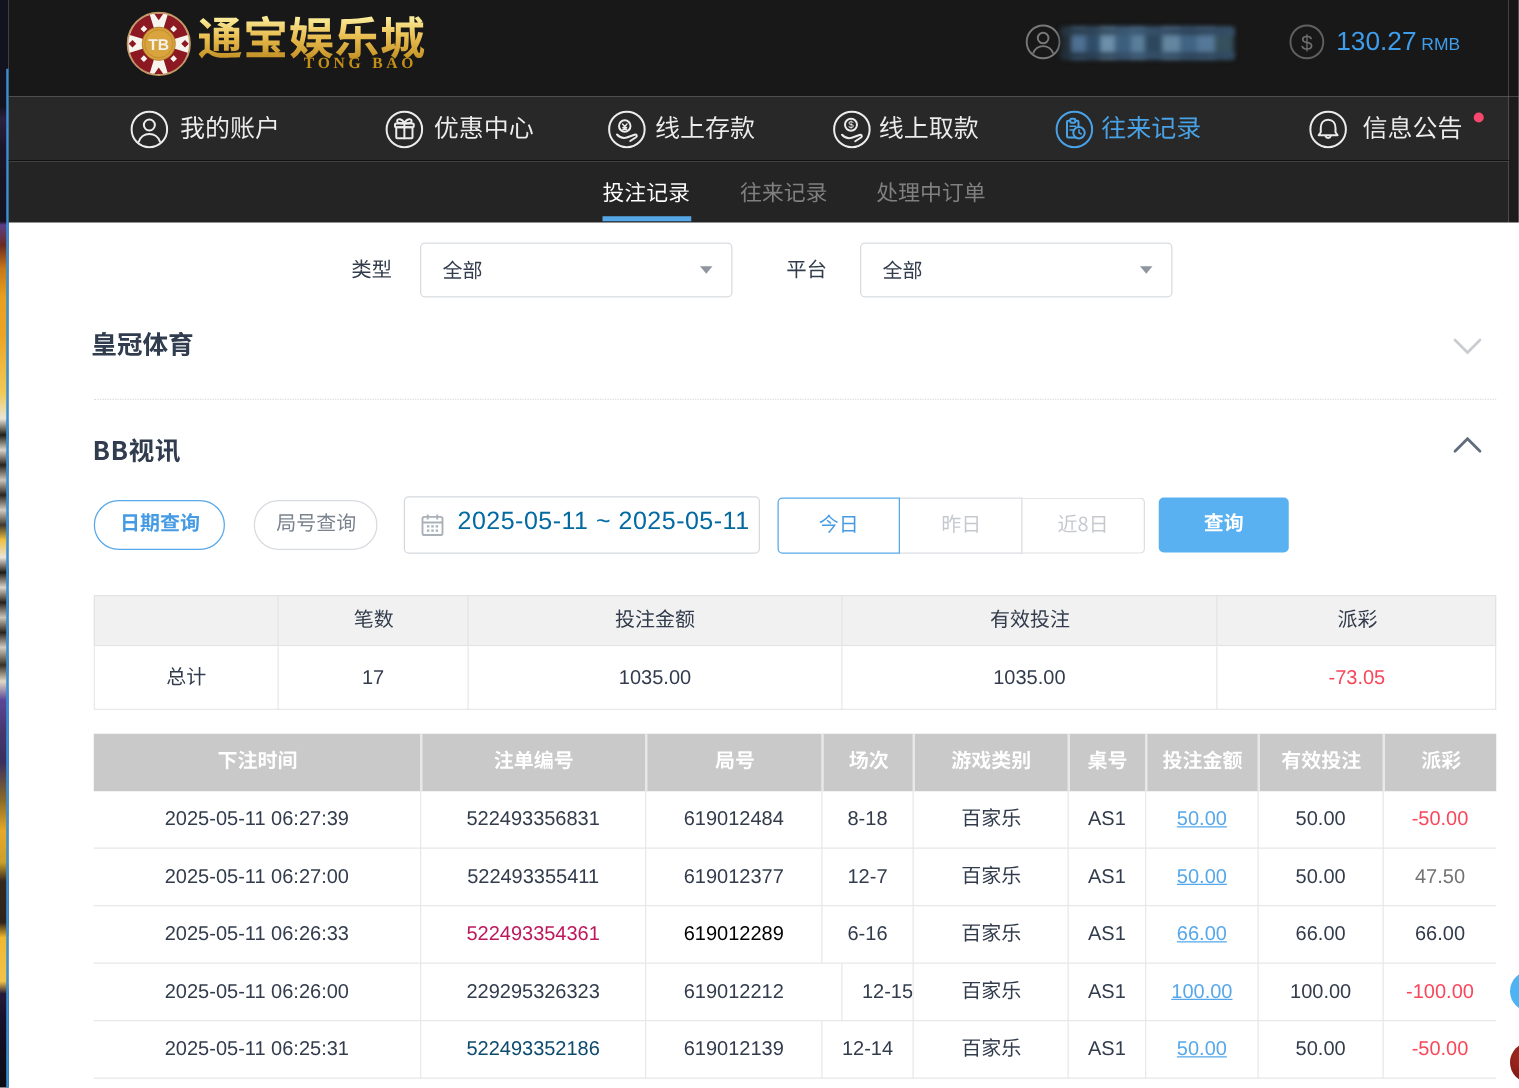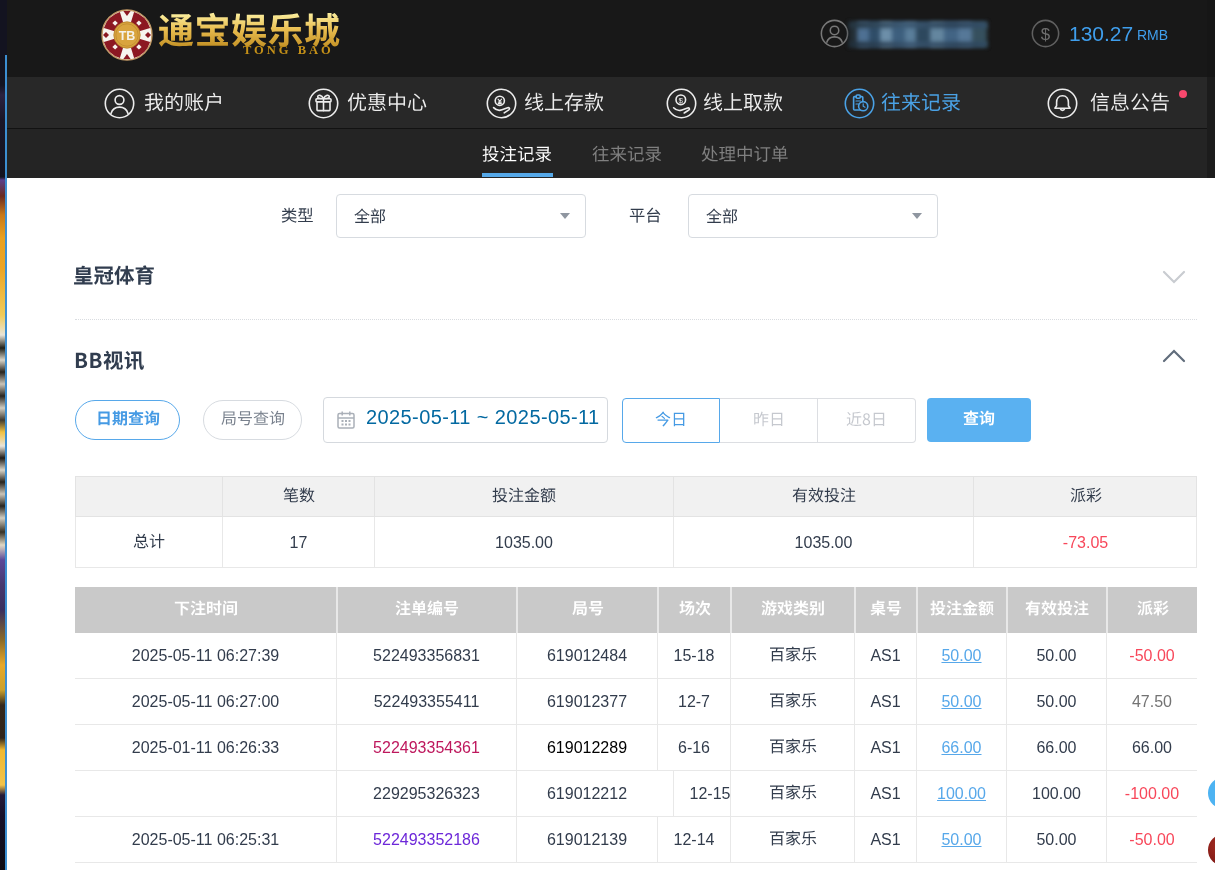--- a/index.html
+++ b/index.html
@@ -353,21 +353,21 @@
 <div class="abs cell" style="left:1106px;top:587px;width:91px;height:46px;border-left:2px solid #e8e8e8;">
       <svg width="32.0" height="20.0" viewBox="0 0 2000.0 1250.0" fill="#ffffff">
         <path transform="translate(0,880)" d="M77 -748C133 -715 213 -664 251 -630L311 -728C271 -761 190 -808 134 -836ZM28 -478C85 -447 163 -400 201 -366L259 -467C218 -498 138 -542 82 -567ZM47 -7 137 76C188 -22 242 -135 288 -240L210 -321C159 -206 93 -81 47 -7ZM536 80C555 62 589 43 771 -34C763 -57 752 -99 748 -129L636 -86V-494L682 -501C712 -254 765 -45 899 70C918 37 957 -10 984 -32C918 -80 872 -157 839 -249C881 -278 928 -315 977 -349L894 -438C872 -412 841 -379 810 -350C797 -404 787 -461 780 -520C829 -531 877 -544 920 -558L826 -652C754 -623 637 -596 531 -580V-90C531 -49 511 -28 492 -18C509 5 529 53 536 80ZM355 -748V-494C355 -338 347 -117 247 37C274 47 322 76 342 94C447 -70 465 -324 465 -494V-656C624 -677 797 -709 931 -750L836 -848C718 -806 526 -770 355 -748Z"></path>
         <path transform="translate(1000,880)" d="M511 -841C389 -807 199 -781 31 -767C43 -741 58 -696 62 -668C233 -679 434 -703 583 -740ZM51 -607C87 -559 123 -493 135 -449L229 -495C214 -538 177 -601 139 -646ZM231 -644C258 -597 285 -533 293 -491L391 -525C380 -566 353 -627 324 -672ZM839 -559C783 -480 673 -401 583 -355C614 -331 651 -292 671 -265C773 -324 882 -412 957 -509ZM862 -282C793 -164 660 -68 526 -14C558 13 594 57 613 90C762 17 896 -92 982 -234ZM261 -480V-391H52V-283H223C169 -201 90 -120 17 -75C42 -49 73 -1 88 31C146 -14 208 -79 261 -148V86H377V-190C424 -144 468 -92 491 -52L571 -132C542 -177 486 -235 428 -283H563V-391H377V-480ZM819 -834C768 -758 669 -683 583 -637L586 -643L468 -672C452 -613 419 -534 392 -481L483 -453C511 -498 547 -565 579 -630C611 -606 645 -571 665 -544C764 -602 867 -689 939 -785Z"></path>
       </svg>
     </div>
 <div class="abs" style="left:75px;top:633px;width:1122px;height:46px;border-bottom:1px solid #e8e8e8"></div>
 <div class="abs cell" style="left:75px;top:633px;width:261px;height:46px;font-size:16px;color:#323c4c">2025-05-11 06:27:39</div>
 <div class="abs cell" style="left:336px;top:633px;width:180px;height:46px;border-left:1px solid #e8e8e8;font-size:16px;color:#323c4c">522493356831</div>
 <div class="abs cell" style="left:516px;top:633px;width:141px;height:46px;border-left:1px solid #e8e8e8;font-size:16px;color:#323c4c">619012484</div>
-<div class="abs cell" style="left:657px;top:633px;width:73px;height:46px;border-left:1px solid #e8e8e8;font-size:16px;color:#323c4c">15-18</div>
+<div class="abs cell" style="left:657px;top:633px;width:73px;height:46px;border-left:1px solid #e8e8e8;font-size:16px;color:#323c4c">8-18</div>
 <div class="abs cell" style="left:730px;top:633px;width:124px;height:46px;border-left:1px solid #e8e8e8;">
       <svg width="48.0" height="20.0" viewBox="0 0 3000.0 1250.0" fill="#323c4c">
         <path transform="translate(0,880)" d="M177 -563V81H253V16H759V81H837V-563H497C510 -608 524 -662 536 -713H937V-786H64V-713H449C442 -663 431 -607 420 -563ZM253 -241H759V-54H253ZM253 -310V-493H759V-310Z"></path>
         <path transform="translate(1000,880)" d="M423 -824C436 -802 450 -775 461 -750H84V-544H157V-682H846V-544H923V-750H551C539 -780 519 -817 501 -847ZM790 -481C734 -429 647 -363 571 -313C548 -368 514 -421 467 -467C492 -484 516 -501 537 -520H789V-586H209V-520H438C342 -456 205 -405 80 -374C93 -360 114 -329 121 -315C217 -343 321 -383 411 -433C430 -415 446 -395 460 -374C373 -310 204 -238 78 -207C91 -191 108 -165 116 -148C236 -185 391 -256 489 -324C501 -300 510 -277 516 -254C416 -163 221 -69 61 -32C76 -15 92 13 100 32C244 -12 416 -95 530 -182C539 -101 521 -33 491 -10C473 7 454 10 427 10C406 10 372 9 336 5C348 26 355 56 356 76C388 77 420 78 441 78C487 78 513 70 545 43C601 1 625 -124 591 -253L639 -282C693 -136 788 -20 916 38C927 18 949 -9 966 -23C840 -73 744 -186 697 -319C752 -355 806 -395 852 -432Z"></path>
         <path transform="translate(2000,880)" d="M236 -278C187 -189 109 -94 38 -32C56 -20 86 4 100 17C169 -52 253 -158 309 -254ZM692 -247C765 -167 851 -55 891 14L960 -22C919 -90 829 -198 757 -277ZM129 -351C139 -360 180 -364 247 -364H482V-18C482 -2 475 3 458 4C441 4 382 5 318 3C329 24 341 57 345 78C431 78 482 77 515 64C547 52 558 30 558 -18V-364H924L925 -440H558V-641H482V-440H201C219 -515 237 -609 245 -698C462 -703 716 -723 875 -763L832 -829C679 -789 398 -770 171 -764C169 -648 143 -519 135 -486C126 -450 117 -427 104 -422C112 -403 125 -367 129 -351Z"></path>
       </svg>
     </div>
 <div class="abs cell" style="left:854px;top:633px;width:62px;height:46px;border-left:1px solid #e8e8e8;font-size:16px;color:#323c4c">AS1</div>
 <div class="abs cell" style="left:916px;top:633px;width:90px;height:46px;border-left:1px solid #e8e8e8;font-size:16px;color:#57a8ea">
       <span style="text-decoration:underline">50.00</span>
@@ -386,57 +386,58 @@
         <path transform="translate(2000,880)" d="M236 -278C187 -189 109 -94 38 -32C56 -20 86 4 100 17C169 -52 253 -158 309 -254ZM692 -247C765 -167 851 -55 891 14L960 -22C919 -90 829 -198 757 -277ZM129 -351C139 -360 180 -364 247 -364H482V-18C482 -2 475 3 458 4C441 4 382 5 318 3C329 24 341 57 345 78C431 78 482 77 515 64C547 52 558 30 558 -18V-364H924L925 -440H558V-641H482V-440H201C219 -515 237 -609 245 -698C462 -703 716 -723 875 -763L832 -829C679 -789 398 -770 171 -764C169 -648 143 -519 135 -486C126 -450 117 -427 104 -422C112 -403 125 -367 129 -351Z"></path>
       </svg>
     </div>
 <div class="abs cell" style="left:854px;top:679px;width:62px;height:46px;border-left:1px solid #e8e8e8;font-size:16px;color:#323c4c">AS1</div>
 <div class="abs cell" style="left:916px;top:679px;width:90px;height:46px;border-left:1px solid #e8e8e8;font-size:16px;color:#57a8ea">
       <span style="text-decoration:underline">50.00</span>
     </div>
 <div class="abs cell" style="left:1006px;top:679px;width:100px;height:46px;border-left:1px solid #e8e8e8;font-size:16px;color:#323c4c">50.00</div>
 <div class="abs cell" style="left:1106px;top:679px;width:91px;height:46px;border-left:1px solid #e8e8e8;font-size:16px;color:#737373">47.50</div>
 <div class="abs" style="left:75px;top:725px;width:1122px;height:46px;border-bottom:1px solid #e8e8e8"></div>
-<div class="abs cell" style="left:75px;top:725px;width:261px;height:46px;font-size:16px;color:#323c4c">2025-01-11 06:26:33</div>
+<div class="abs cell" style="left:75px;top:725px;width:261px;height:46px;font-size:16px;color:#323c4c">2025-05-11 06:26:33</div>
 <div class="abs cell" style="left:336px;top:725px;width:180px;height:46px;border-left:1px solid #e8e8e8;font-size:16px;color:#be185d">522493354361</div>
 <div class="abs cell" style="left:516px;top:725px;width:141px;height:46px;border-left:1px solid #e8e8e8;font-size:16px;color:#000000">619012289</div>
 <div class="abs cell" style="left:657px;top:725px;width:73px;height:46px;border-left:1px solid #e8e8e8;font-size:16px;color:#323c4c">6-16</div>
 <div class="abs cell" style="left:730px;top:725px;width:124px;height:46px;border-left:1px solid #e8e8e8;">
       <svg width="48.0" height="20.0" viewBox="0 0 3000.0 1250.0" fill="#323c4c">
         <path transform="translate(0,880)" d="M177 -563V81H253V16H759V81H837V-563H497C510 -608 524 -662 536 -713H937V-786H64V-713H449C442 -663 431 -607 420 -563ZM253 -241H759V-54H253ZM253 -310V-493H759V-310Z"></path>
         <path transform="translate(1000,880)" d="M423 -824C436 -802 450 -775 461 -750H84V-544H157V-682H846V-544H923V-750H551C539 -780 519 -817 501 -847ZM790 -481C734 -429 647 -363 571 -313C548 -368 514 -421 467 -467C492 -484 516 -501 537 -520H789V-586H209V-520H438C342 -456 205 -405 80 -374C93 -360 114 -329 121 -315C217 -343 321 -383 411 -433C430 -415 446 -395 460 -374C373 -310 204 -238 78 -207C91 -191 108 -165 116 -148C236 -185 391 -256 489 -324C501 -300 510 -277 516 -254C416 -163 221 -69 61 -32C76 -15 92 13 100 32C244 -12 416 -95 530 -182C539 -101 521 -33 491 -10C473 7 454 10 427 10C406 10 372 9 336 5C348 26 355 56 356 76C388 77 420 78 441 78C487 78 513 70 545 43C601 1 625 -124 591 -253L639 -282C693 -136 788 -20 916 38C927 18 949 -9 966 -23C840 -73 744 -186 697 -319C752 -355 806 -395 852 -432Z"></path>
         <path transform="translate(2000,880)" d="M236 -278C187 -189 109 -94 38 -32C56 -20 86 4 100 17C169 -52 253 -158 309 -254ZM692 -247C765 -167 851 -55 891 14L960 -22C919 -90 829 -198 757 -277ZM129 -351C139 -360 180 -364 247 -364H482V-18C482 -2 475 3 458 4C441 4 382 5 318 3C329 24 341 57 345 78C431 78 482 77 515 64C547 52 558 30 558 -18V-364H924L925 -440H558V-641H482V-440H201C219 -515 237 -609 245 -698C462 -703 716 -723 875 -763L832 -829C679 -789 398 -770 171 -764C169 -648 143 -519 135 -486C126 -450 117 -427 104 -422C112 -403 125 -367 129 -351Z"></path>
       </svg>
     </div>
 <div class="abs cell" style="left:854px;top:725px;width:62px;height:46px;border-left:1px solid #e8e8e8;font-size:16px;color:#323c4c">AS1</div>
 <div class="abs cell" style="left:916px;top:725px;width:90px;height:46px;border-left:1px solid #e8e8e8;font-size:16px;color:#57a8ea">
       <span style="text-decoration:underline">66.00</span>
     </div>
 <div class="abs cell" style="left:1006px;top:725px;width:100px;height:46px;border-left:1px solid #e8e8e8;font-size:16px;color:#323c4c">66.00</div>
 <div class="abs cell" style="left:1106px;top:725px;width:91px;height:46px;border-left:1px solid #e8e8e8;font-size:16px;color:#323c4c">66.00</div>
 <div class="abs" style="left:75px;top:771px;width:1122px;height:46px;border-bottom:1px solid #e8e8e8"></div>
+<div class="abs cell" style="left:75px;top:771px;width:261px;height:46px;font-size:16px;color:#323c4c">2025-05-11 06:26:00</div>
 <div class="abs cell" style="left:336px;top:771px;width:180px;height:46px;border-left:1px solid #e8e8e8;font-size:16px;color:#323c4c">229295326323</div>
 <div class="abs cell" style="left:516px;top:771px;width:141px;height:46px;border-left:1px solid #e8e8e8;font-size:16px;color:#323c4c">619012212</div>
 <div class="abs cell" style="left:673px;top:771px;width:73px;height:46px;border-left:1px solid #e8e8e8;font-size:16px;color:#323c4c">12-15</div>
 <div class="abs cell" style="left:730px;top:771px;width:124px;height:46px;border-left:1px solid #e8e8e8;">
       <svg width="48.0" height="20.0" viewBox="0 0 3000.0 1250.0" fill="#323c4c">
         <path transform="translate(0,880)" d="M177 -563V81H253V16H759V81H837V-563H497C510 -608 524 -662 536 -713H937V-786H64V-713H449C442 -663 431 -607 420 -563ZM253 -241H759V-54H253ZM253 -310V-493H759V-310Z"></path>
         <path transform="translate(1000,880)" d="M423 -824C436 -802 450 -775 461 -750H84V-544H157V-682H846V-544H923V-750H551C539 -780 519 -817 501 -847ZM790 -481C734 -429 647 -363 571 -313C548 -368 514 -421 467 -467C492 -484 516 -501 537 -520H789V-586H209V-520H438C342 -456 205 -405 80 -374C93 -360 114 -329 121 -315C217 -343 321 -383 411 -433C430 -415 446 -395 460 -374C373 -310 204 -238 78 -207C91 -191 108 -165 116 -148C236 -185 391 -256 489 -324C501 -300 510 -277 516 -254C416 -163 221 -69 61 -32C76 -15 92 13 100 32C244 -12 416 -95 530 -182C539 -101 521 -33 491 -10C473 7 454 10 427 10C406 10 372 9 336 5C348 26 355 56 356 76C388 77 420 78 441 78C487 78 513 70 545 43C601 1 625 -124 591 -253L639 -282C693 -136 788 -20 916 38C927 18 949 -9 966 -23C840 -73 744 -186 697 -319C752 -355 806 -395 852 -432Z"></path>
         <path transform="translate(2000,880)" d="M236 -278C187 -189 109 -94 38 -32C56 -20 86 4 100 17C169 -52 253 -158 309 -254ZM692 -247C765 -167 851 -55 891 14L960 -22C919 -90 829 -198 757 -277ZM129 -351C139 -360 180 -364 247 -364H482V-18C482 -2 475 3 458 4C441 4 382 5 318 3C329 24 341 57 345 78C431 78 482 77 515 64C547 52 558 30 558 -18V-364H924L925 -440H558V-641H482V-440H201C219 -515 237 -609 245 -698C462 -703 716 -723 875 -763L832 -829C679 -789 398 -770 171 -764C169 -648 143 -519 135 -486C126 -450 117 -427 104 -422C112 -403 125 -367 129 -351Z"></path>
       </svg>
     </div>
 <div class="abs cell" style="left:854px;top:771px;width:62px;height:46px;border-left:1px solid #e8e8e8;font-size:16px;color:#323c4c">AS1</div>
 <div class="abs cell" style="left:916px;top:771px;width:90px;height:46px;border-left:1px solid #e8e8e8;font-size:16px;color:#57a8ea">
       <span style="text-decoration:underline">100.00</span>
     </div>
 <div class="abs cell" style="left:1006px;top:771px;width:100px;height:46px;border-left:1px solid #e8e8e8;font-size:16px;color:#323c4c">100.00</div>
 <div class="abs cell" style="left:1106px;top:771px;width:91px;height:46px;border-left:1px solid #e8e8e8;font-size:16px;color:#f8475a">-100.00</div>
 <div class="abs" style="left:75px;top:817px;width:1122px;height:46px;border-bottom:1px solid #e8e8e8"></div>
 <div class="abs cell" style="left:75px;top:817px;width:261px;height:46px;font-size:16px;color:#323c4c">2025-05-11 06:25:31</div>
-<div class="abs cell" style="left:336px;top:817px;width:180px;height:46px;border-left:1px solid #e8e8e8;font-size:16px;color:#6d28d9">522493352186</div>
+<div class="abs cell" style="left:336px;top:817px;width:180px;height:46px;border-left:1px solid #e8e8e8;font-size:16px;color:#0c4a6e">522493352186</div>
 <div class="abs cell" style="left:516px;top:817px;width:141px;height:46px;border-left:1px solid #e8e8e8;font-size:16px;color:#323c4c">619012139</div>
 <div class="abs cell" style="left:657px;top:817px;width:73px;height:46px;border-left:1px solid #e8e8e8;font-size:16px;color:#323c4c">12-14</div>
 <div class="abs cell" style="left:730px;top:817px;width:124px;height:46px;border-left:1px solid #e8e8e8;">
       <svg width="48.0" height="20.0" viewBox="0 0 3000.0 1250.0" fill="#323c4c">
         <path transform="translate(0,880)" d="M177 -563V81H253V16H759V81H837V-563H497C510 -608 524 -662 536 -713H937V-786H64V-713H449C442 -663 431 -607 420 -563ZM253 -241H759V-54H253ZM253 -310V-493H759V-310Z"></path>
         <path transform="translate(1000,880)" d="M423 -824C436 -802 450 -775 461 -750H84V-544H157V-682H846V-544H923V-750H551C539 -780 519 -817 501 -847ZM790 -481C734 -429 647 -363 571 -313C548 -368 514 -421 467 -467C492 -484 516 -501 537 -520H789V-586H209V-520H438C342 -456 205 -405 80 -374C93 -360 114 -329 121 -315C217 -343 321 -383 411 -433C430 -415 446 -395 460 -374C373 -310 204 -238 78 -207C91 -191 108 -165 116 -148C236 -185 391 -256 489 -324C501 -300 510 -277 516 -254C416 -163 221 -69 61 -32C76 -15 92 13 100 32C244 -12 416 -95 530 -182C539 -101 521 -33 491 -10C473 7 454 10 427 10C406 10 372 9 336 5C348 26 355 56 356 76C388 77 420 78 441 78C487 78 513 70 545 43C601 1 625 -124 591 -253L639 -282C693 -136 788 -20 916 38C927 18 949 -9 966 -23C840 -73 744 -186 697 -319C752 -355 806 -395 852 -432Z"></path>
         <path transform="translate(2000,880)" d="M236 -278C187 -189 109 -94 38 -32C56 -20 86 4 100 17C169 -52 253 -158 309 -254ZM692 -247C765 -167 851 -55 891 14L960 -22C919 -90 829 -198 757 -277ZM129 -351C139 -360 180 -364 247 -364H482V-18C482 -2 475 3 458 4C441 4 382 5 318 3C329 24 341 57 345 78C431 78 482 77 515 64C547 52 558 30 558 -18V-364H924L925 -440H558V-641H482V-440H201C219 -515 237 -609 245 -698C462 -703 716 -723 875 -763L832 -829C679 -789 398 -770 171 -764C169 -648 143 -519 135 -486C126 -450 117 -427 104 -422C112 -403 125 -367 129 -351Z"></path>
       </svg>
     </div>
 <div class="abs cell" style="left:854px;top:817px;width:62px;height:46px;border-left:1px solid #e8e8e8;font-size:16px;color:#323c4c">AS1</div>

